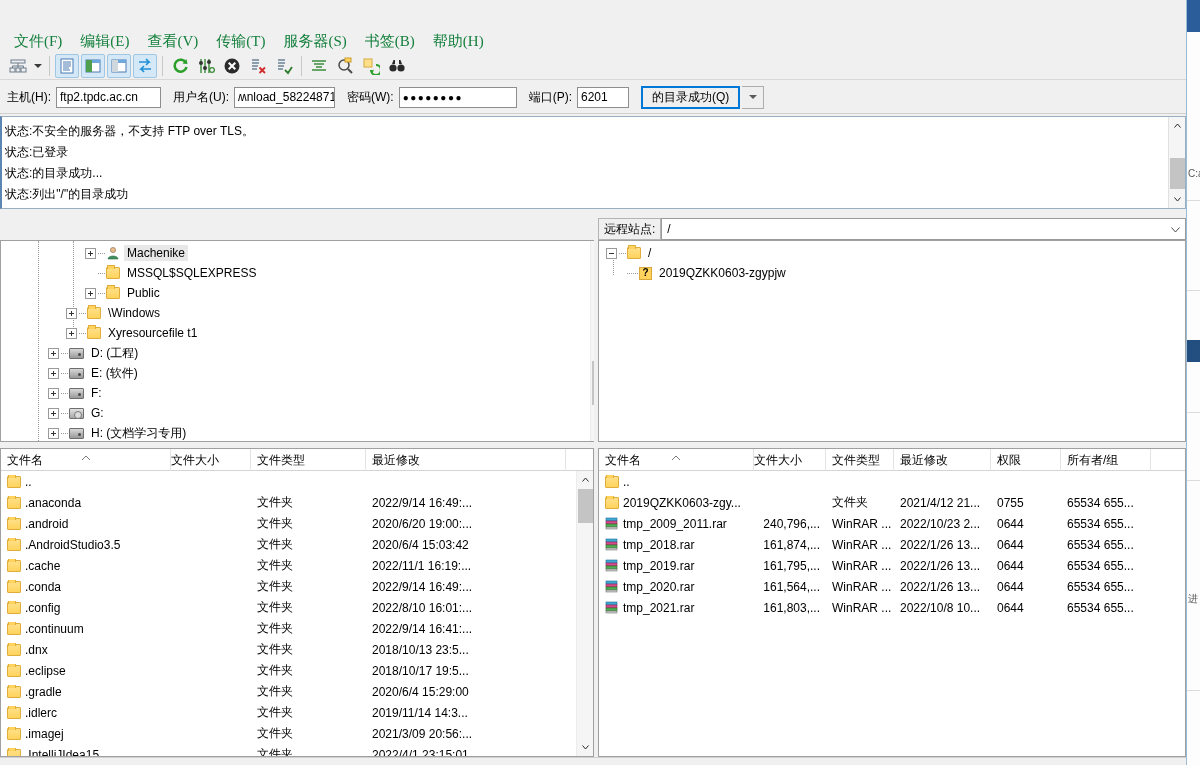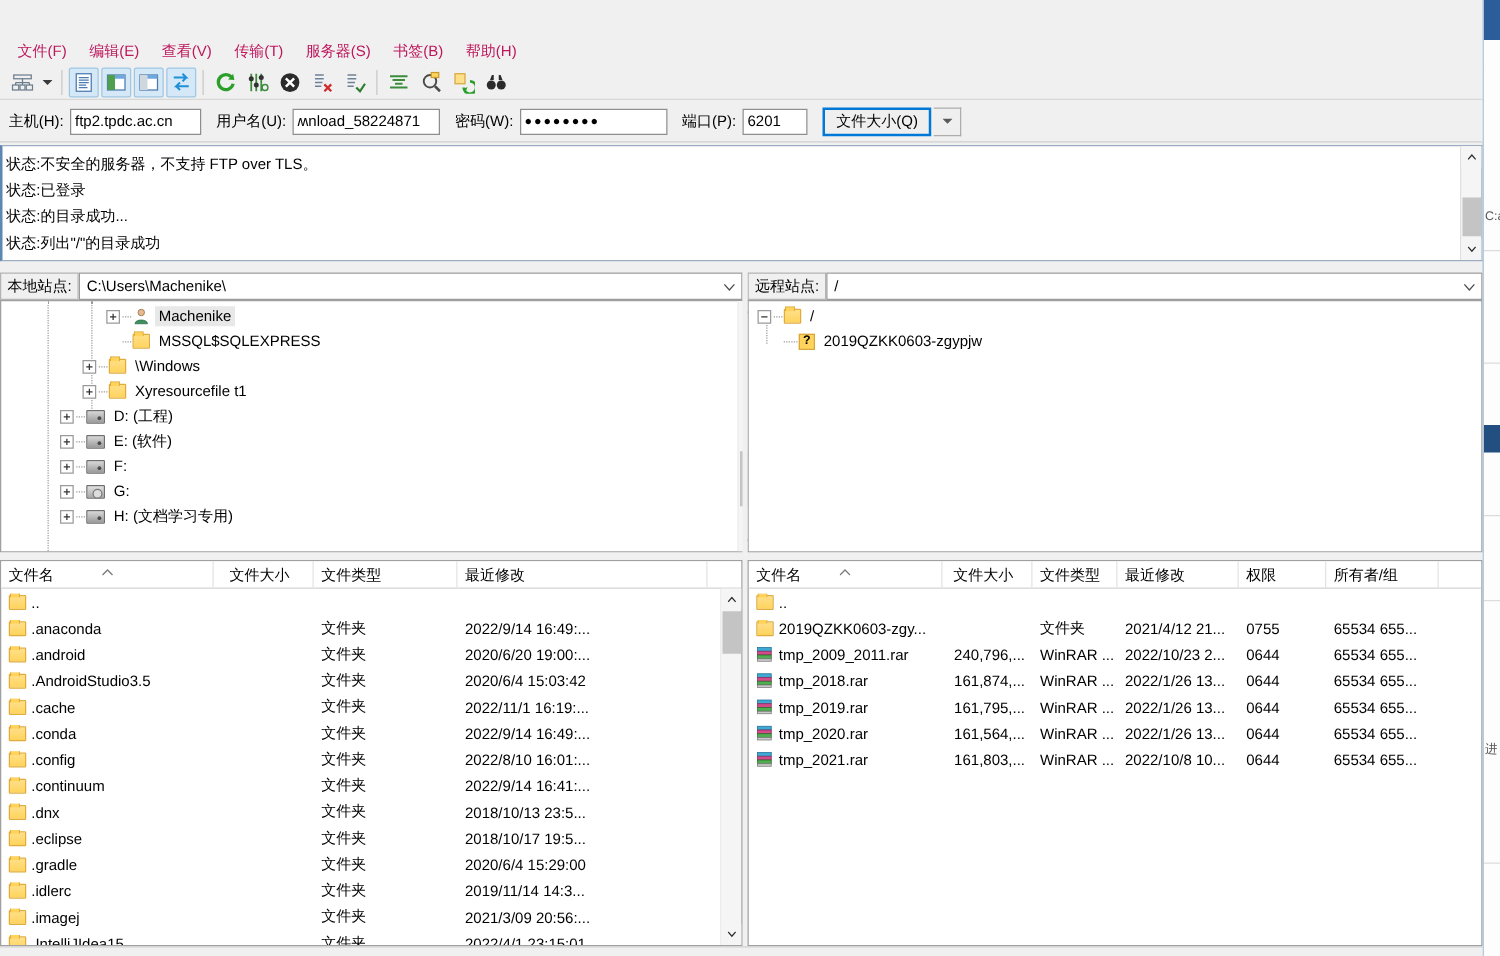--- a/index.html
+++ b/index.html
@@ -65,22 +65,23 @@
 
   
   .menubar {
     position:absolute; left:0; top:32px; width:1186px; height:20px;
     background:#f0f0f0;
     display:flex; align-items:center;
     border-bottom:1px solid #f0f0f0;
   }
   .menu-item {
     padding:1px 9px 2px 9px;
-    font-size:12px; color:#be185d; white-space:nowrap;
+    font-size:15px; color:#15803d; white-space:nowrap;
     line-height:16px;
+    font-family:Liberation Serif, serif;
   }
 
   
   .toolbar {
     position:absolute; left:0; top:52px; width:1186px; height:28px;
     background:#f0f0f0;
     display:flex; align-items:center;
     border-bottom:1px solid #d8d8d8;
   }
   .tb-btn {
@@ -269,21 +270,21 @@
     display:flex;
   }
   .hdr-cell {
     height:22px; position:relative;
     display:flex; align-items:center;
     font-size:12px; color:#000;
     padding-left:6px; white-space:nowrap;
     border-right:1px solid #e3e3e3;
     flex:none;
   }
-  .hdr-cell.numeric { justify-content:center; padding-right:6px; padding-left:0; }
+  .hdr-cell.numeric { justify-content:flex-start; padding-right:6px; padding-left:0; }
   .hdr-sortmark {
     position:absolute; top:1px; left:50%; transform:translateX(-50%);
   }
   .list-body { position:absolute; left:0; top:22px; right:17px; bottom:0; overflow:hidden; }
   .list-row {
     height:21px; display:flex; align-items:center;
     font-size:12px; color:#000; white-space:nowrap;
   }
   .cell { flex:none; overflow:hidden; white-space:nowrap; padding-left:6px; display:flex; align-items:center;}
   .cell.numeric { justify-content:flex-end; padding-right:6px; padding-left:0; }
@@ -440,26 +441,26 @@
         <circle cx="13" cy="11" r="3.6" fill="#2b2b2b"></circle>
         <path d="M4 7 L5.5 3 H7 L7 7 Z M14 7 L12.5 3 H11 L11 7 Z" fill="#2b2b2b"></path>
       </svg>
     </div>
   </div>
 
   <div class="qcbar">
     <span class="qc-label" style="margin-left:7px">主机(H):</span>
     <div class="qc-input" style="width:105px; margin-left:5px;">ftp2.tpdc.ac.cn</div>
     <span class="qc-label" style="margin-left:12px">用户名(U):</span>
-    <div class="qc-input" style="width:118px; margin-left:5px;">ʍnload_58224871</div>
+    <div class="qc-input" style="width:101px; margin-left:5px;">ʍnload_58224871</div>
     <span class="qc-label" style="margin-left:12px">密码(W):</span>
     <div class="qc-input" style="width:118px; margin-left:5px; letter-spacing:1.5px; font-size:10px;">●●●●●●●●</div>
     <span class="qc-label" style="margin-left:12px">端口(P):</span>
     <div class="qc-input" style="width:52px; margin-left:5px;">6201</div>
-    <div class="qc-btn" style="margin-left:12px">文件大小(Q)</div>
+    <div class="qc-btn" style="margin-left:12px">的目录成功(Q)</div>
     <div class="qc-drop" style="margin-left:2px">
       <svg width="8" height="6" viewBox="0 0 8 6">
           <path d="M0 1 L4 5 L8 1 Z" fill="#5a5a5a"></path>
         </svg>
     </div>
   </div>
 
   <div class="msglog">
     <div class="msglog-inner">
       <div class="msg-line">状态:不安全的服务器，不支持 FTP over TLS。</div>
@@ -475,31 +476,20 @@
       </div>
       <div class="sb-thumb" style="top:41px; height:31px;"></div>
       <div class="sb-arrow" style="position:absolute; bottom:0;">
         <svg width="7" height="5" viewBox="0 0 7 5">
             <path d="M0.5 0.5 L3.5 4 L6.5 0.5" stroke="#2b2b2b" fill="none"></path>
           </svg>
       </div>
     </div>
   </div>
 
-  <div class="sitebar" style="left:0; top:218px; width:594px;">
-    <div class="sitebar-label">本地站点:</div>
-    <div class="sitebar-combo">
-      <span>C:\Users\Machenike\</span>
-      <span class="combo-arrow">
-        <svg width="9" height="6" viewBox="0 0 9 6">
-            <path d="M0.5 0.5 L4.5 5 L8.5 0.5" stroke="#4a4a4a" fill="none"></path>
-          </svg>
-      </span>
-    </div>
-  </div>
 
   <div class="sitebar" style="left:598px; top:218px; width:588px;">
     <div class="sitebar-label">远程站点:</div>
     <div class="sitebar-combo">
       <span>/</span>
       <span class="combo-arrow">
         <svg width="9" height="6" viewBox="0 0 9 6">
             <path d="M0.5 0.5 L4.5 5 L8.5 0.5" stroke="#4a4a4a" fill="none"></path>
           </svg>
       </span>
@@ -525,20 +515,26 @@
         <span class="tree-label">Machenike</span>
       </div>
 
       <div class="tree-row" style="padding-left:84px">
         <div style="width:11px;height:11px;flex:none;margin-right:2px"></div>
         <div class="dotted-h"></div>
         <span class="icon-folder"></span>
         <span class="tree-label">MSSQL$SQLEXPRESS</span>
       </div>
 
+      <div class="tree-row" style="padding-left:84px">
+        <div class="expander plus"></div>
+        <div class="dotted-h"></div>
+        <span class="icon-folder"></span>
+        <span class="tree-label">Public</span>
+      </div>
 
       <div class="tree-row" style="padding-left:65px">
         <div class="expander plus"></div>
         <div class="dotted-h"></div>
         <span class="icon-folder"></span>
         <span class="tree-label">\Windows</span>
       </div>
 
       <div class="tree-row" style="padding-left:65px">
         <div class="expander plus"></div>

